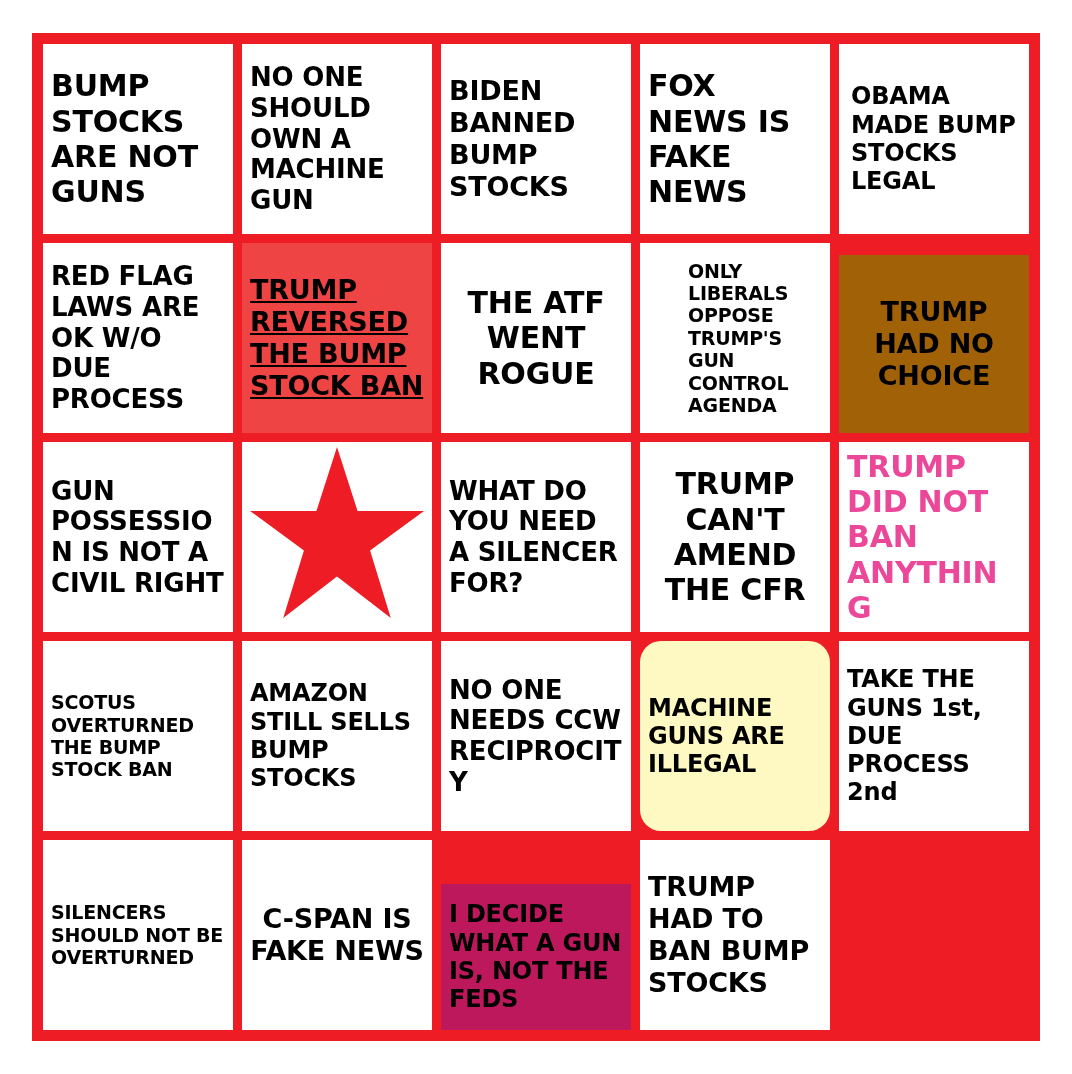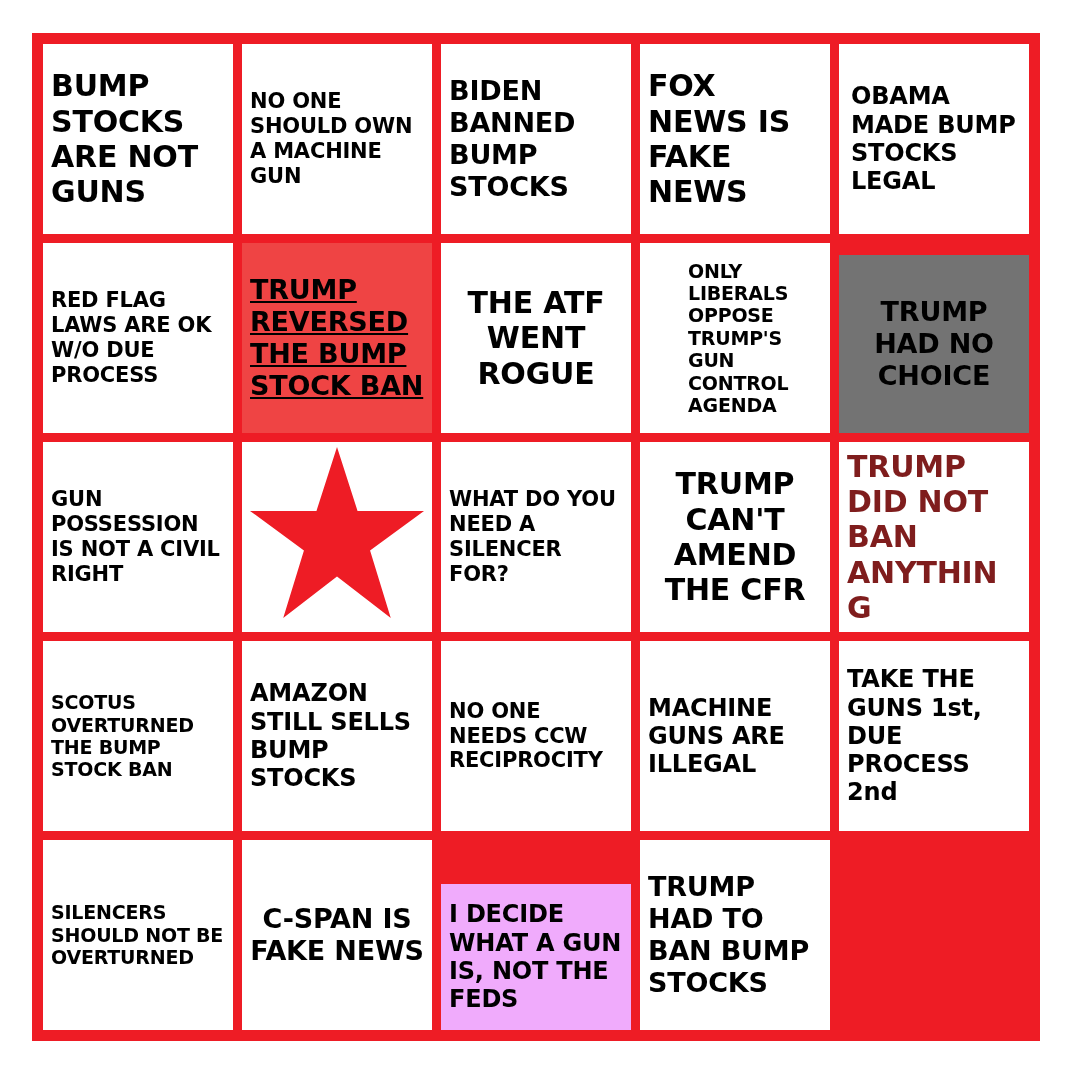--- a/index.html
+++ b/index.html
@@ -39,21 +39,21 @@
     color: #000000;
     line-height: 1.18;
     letter-spacing: -0.2px;
     width: 100%;
     word-wrap: break-word;
   }
   
   .s-xl .cell-text { font-size: 30px; }
   .s-lg .cell-text { font-size: 27px; }
   .s-md .cell-text { font-size: 24px; }
-  .s-sm .cell-text { font-size: 21px; }
+  .s-sm .cell-text { font-size: 26px; }
   .s-xs .cell-text { font-size: 19px; }
   .align-center { justify-content: center; }
   .align-center .cell-text { text-align: center; }
   .free-cell {
     align-items: center;
     justify-content: center;
   }
   .star {
     width: 186px;
     height: 180px;
@@ -85,58 +85,58 @@
     </div>
     <div class="cell s-lg" style="background: #ef4444; text-decoration: underline;">
       <span class="cell-text" style="color: rgb(0, 0, 0);">TRUMP REVERSED THE BUMP STOCK BAN</span>
     </div>
     <div class="cell s-xl align-center" style="background: rgb(255, 255, 255);">
       <span class="cell-text" style="color: rgb(0, 0, 0);">THE ATF WENT ROGUE</span>
     </div>
     <div class="cell s-xs" style="background: rgb(255, 255, 255); padding-left: 48px;">
       <span class="cell-text" style="color: rgb(0, 0, 0);">ONLY LIBERALS OPPOSE TRUMP'S GUN CONTROL AGENDA</span>
     </div>
-    <div class="cell s-lg align-center" style="background: #737373; margin-top: 12px;">
+    <div class="cell s-lg align-center" style="background: #a16207; margin-top: 12px;">
       <span class="cell-text" style="color: rgb(0, 0, 0);">TRUMP HAD NO CHOICE</span>
     </div>
     <div class="cell s-sm" style="background: rgb(255, 255, 255);">
       <span class="cell-text" style="color: rgb(0, 0, 0);">GUN POSSESSION IS NOT A CIVIL RIGHT</span>
     </div>
     <div class="cell s-md align-center free-cell" style="background: rgb(255, 255, 255);">
       <div class="star" style="background: rgb(238, 28, 37);"></div>
     </div>
     <div class="cell s-sm" style="background: rgb(255, 255, 255);">
       <span class="cell-text" style="color: rgb(0, 0, 0);">WHAT DO YOU NEED A SILENCER FOR?</span>
     </div>
     <div class="cell s-xl align-center" style="background: rgb(255, 255, 255);">
       <span class="cell-text" style="color: rgb(0, 0, 0);">TRUMP CAN'T AMEND THE CFR</span>
     </div>
     <div class="cell s-xl" style="background: rgb(255, 255, 255);">
-      <span class="cell-text" style="color: #7f1d1d;">TRUMP DID NOT BAN ANYTHING</span>
+      <span class="cell-text" style="color: #ec4899;">TRUMP DID NOT BAN ANYTHING</span>
     </div>
     <div class="cell s-xs" style="background: rgb(255, 255, 255);">
       <span class="cell-text" style="color: rgb(0, 0, 0);">SCOTUS OVERTURNED THE BUMP STOCK BAN</span>
     </div>
     <div class="cell s-md" style="background: rgb(255, 255, 255);">
       <span class="cell-text" style="color: rgb(0, 0, 0);">AMAZON STILL SELLS BUMP STOCKS</span>
     </div>
     <div class="cell s-sm" style="background: rgb(255, 255, 255);">
       <span class="cell-text" style="color: rgb(0, 0, 0);">NO ONE NEEDS CCW RECIPROCITY</span>
     </div>
-    <div class="cell s-md" style="background: #ffffff;">
+    <div class="cell s-md" style="background: #fef9c3; border-radius: 21px;">
       <span class="cell-text" style="color: rgb(0, 0, 0);">MACHINE GUNS ARE ILLEGAL</span>
     </div>
     <div class="cell s-md" style="background: rgb(255, 255, 255);">
       <span class="cell-text" style="color: rgb(0, 0, 0);">TAKE THE GUNS 1st, DUE PROCESS 2nd</span>
     </div>
     <div class="cell s-xs" style="background: rgb(255, 255, 255);">
       <span class="cell-text" style="color: rgb(0, 0, 0);">SILENCERS SHOULD NOT BE OVERTURNED</span>
     </div>
     <div class="cell s-lg align-center" style="background: rgb(255, 255, 255);">
       <span class="cell-text" style="color: rgb(0, 0, 0);">C-SPAN IS FAKE NEWS</span>
     </div>
-    <div class="cell s-md" style="background: #f0abfc; margin-top: 44px;">
+    <div class="cell s-md" style="background: #be185d; margin-top: 44px;">
       <span class="cell-text" style="color: rgb(0, 0, 0);">I DECIDE WHAT A GUN IS, NOT THE FEDS</span>
     </div>
     <div class="cell s-lg" style="background: rgb(255, 255, 255);">
       <span class="cell-text" style="color: rgb(0, 0, 0);">TRUMP HAD TO BAN BUMP STOCKS</span>
     </div>
   </div>
 
 </body></html>

